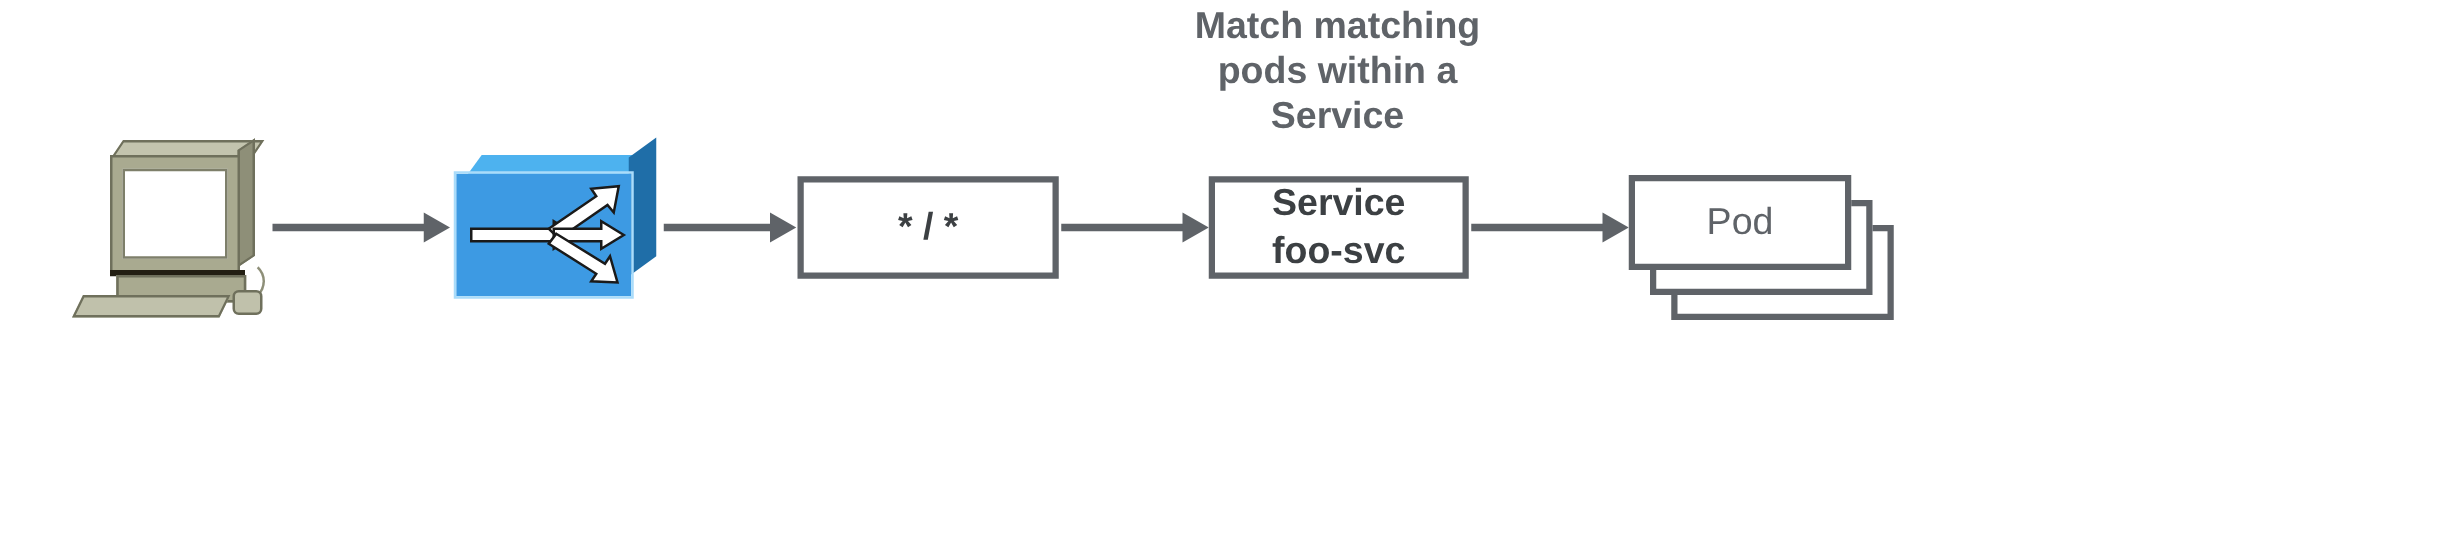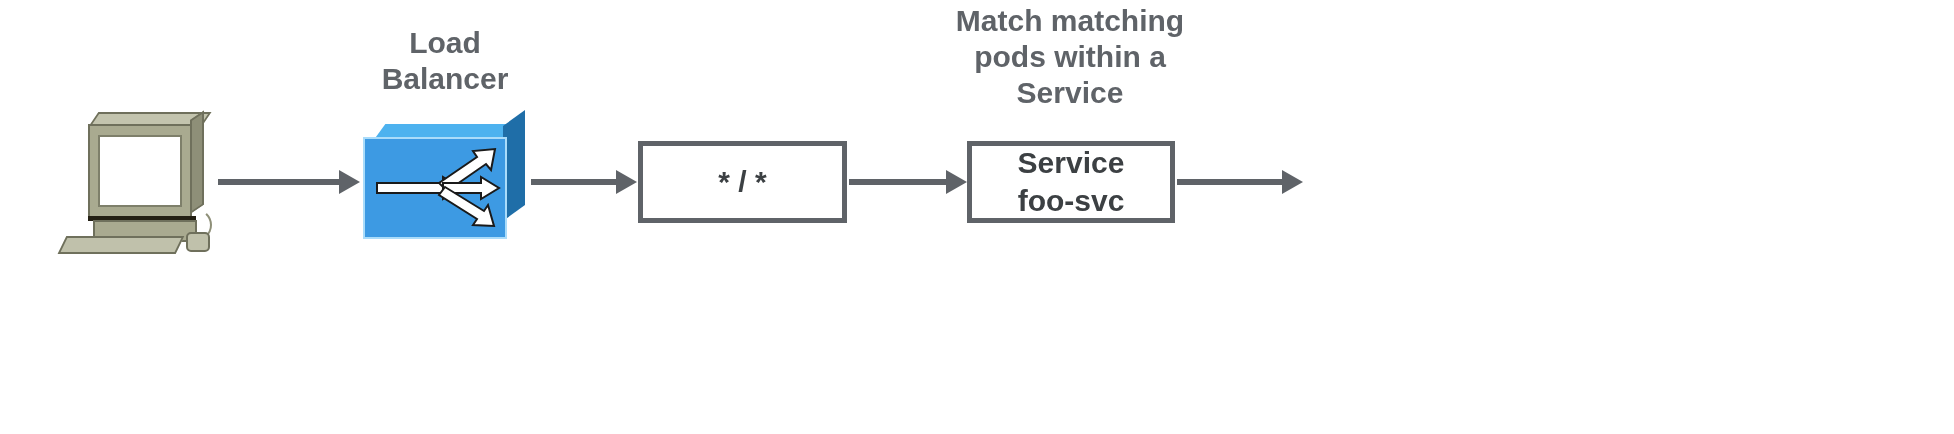--- a/index.html
+++ b/index.html
@@ -140,22 +140,20 @@
     <div class="mon-front"></div>
     <div class="screen"></div>
     <div class="mon-shadow"></div>
     <div class="base-front"></div>
     <div class="kb"></div>
     <div class="mouse"></div>
   </div>
 
   <div class="arrow" style="left:218px;top:179px;width:122px;"></div>
 
-  <div class="caption" style="left:345px;top:25px;width:200px;">Load
-Balancer</div>
 
   <div class="lb">
     <div class="lb-top"></div>
     <div class="lb-right"></div>
     <div class="lb-front"></div>
     <svg width="140" height="98" viewBox="0 0 140 98">
       <g stroke="#1a1a1a" stroke-width="2" fill="#ffffff">
 
         <path d="M12,44 L78,44 L78,38 L96,49 L78,60 L78,54 L12,54 Z"></path>
 
@@ -178,14 +176,19 @@
 
   <div class="caption" style="left:940px;top:3px;width:260px;">Match matching
 pods within a
 Service</div>
 
   <div class="node" style="left:967px;top:141px;width:208px;height:82px;">Service
 foo-svc</div>
 
   <div class="arrow" style="left:1177px;top:179px;width:106px;"></div>
 
+  <div class="podstack">
+    <div class="pod-layer pod-l3"></div>
+    <div class="pod-layer pod-l2"></div>
+    <div class="pod-layer pod-l1">Pod</div>
+  </div>
 
 </div>
 
 </body></html>

